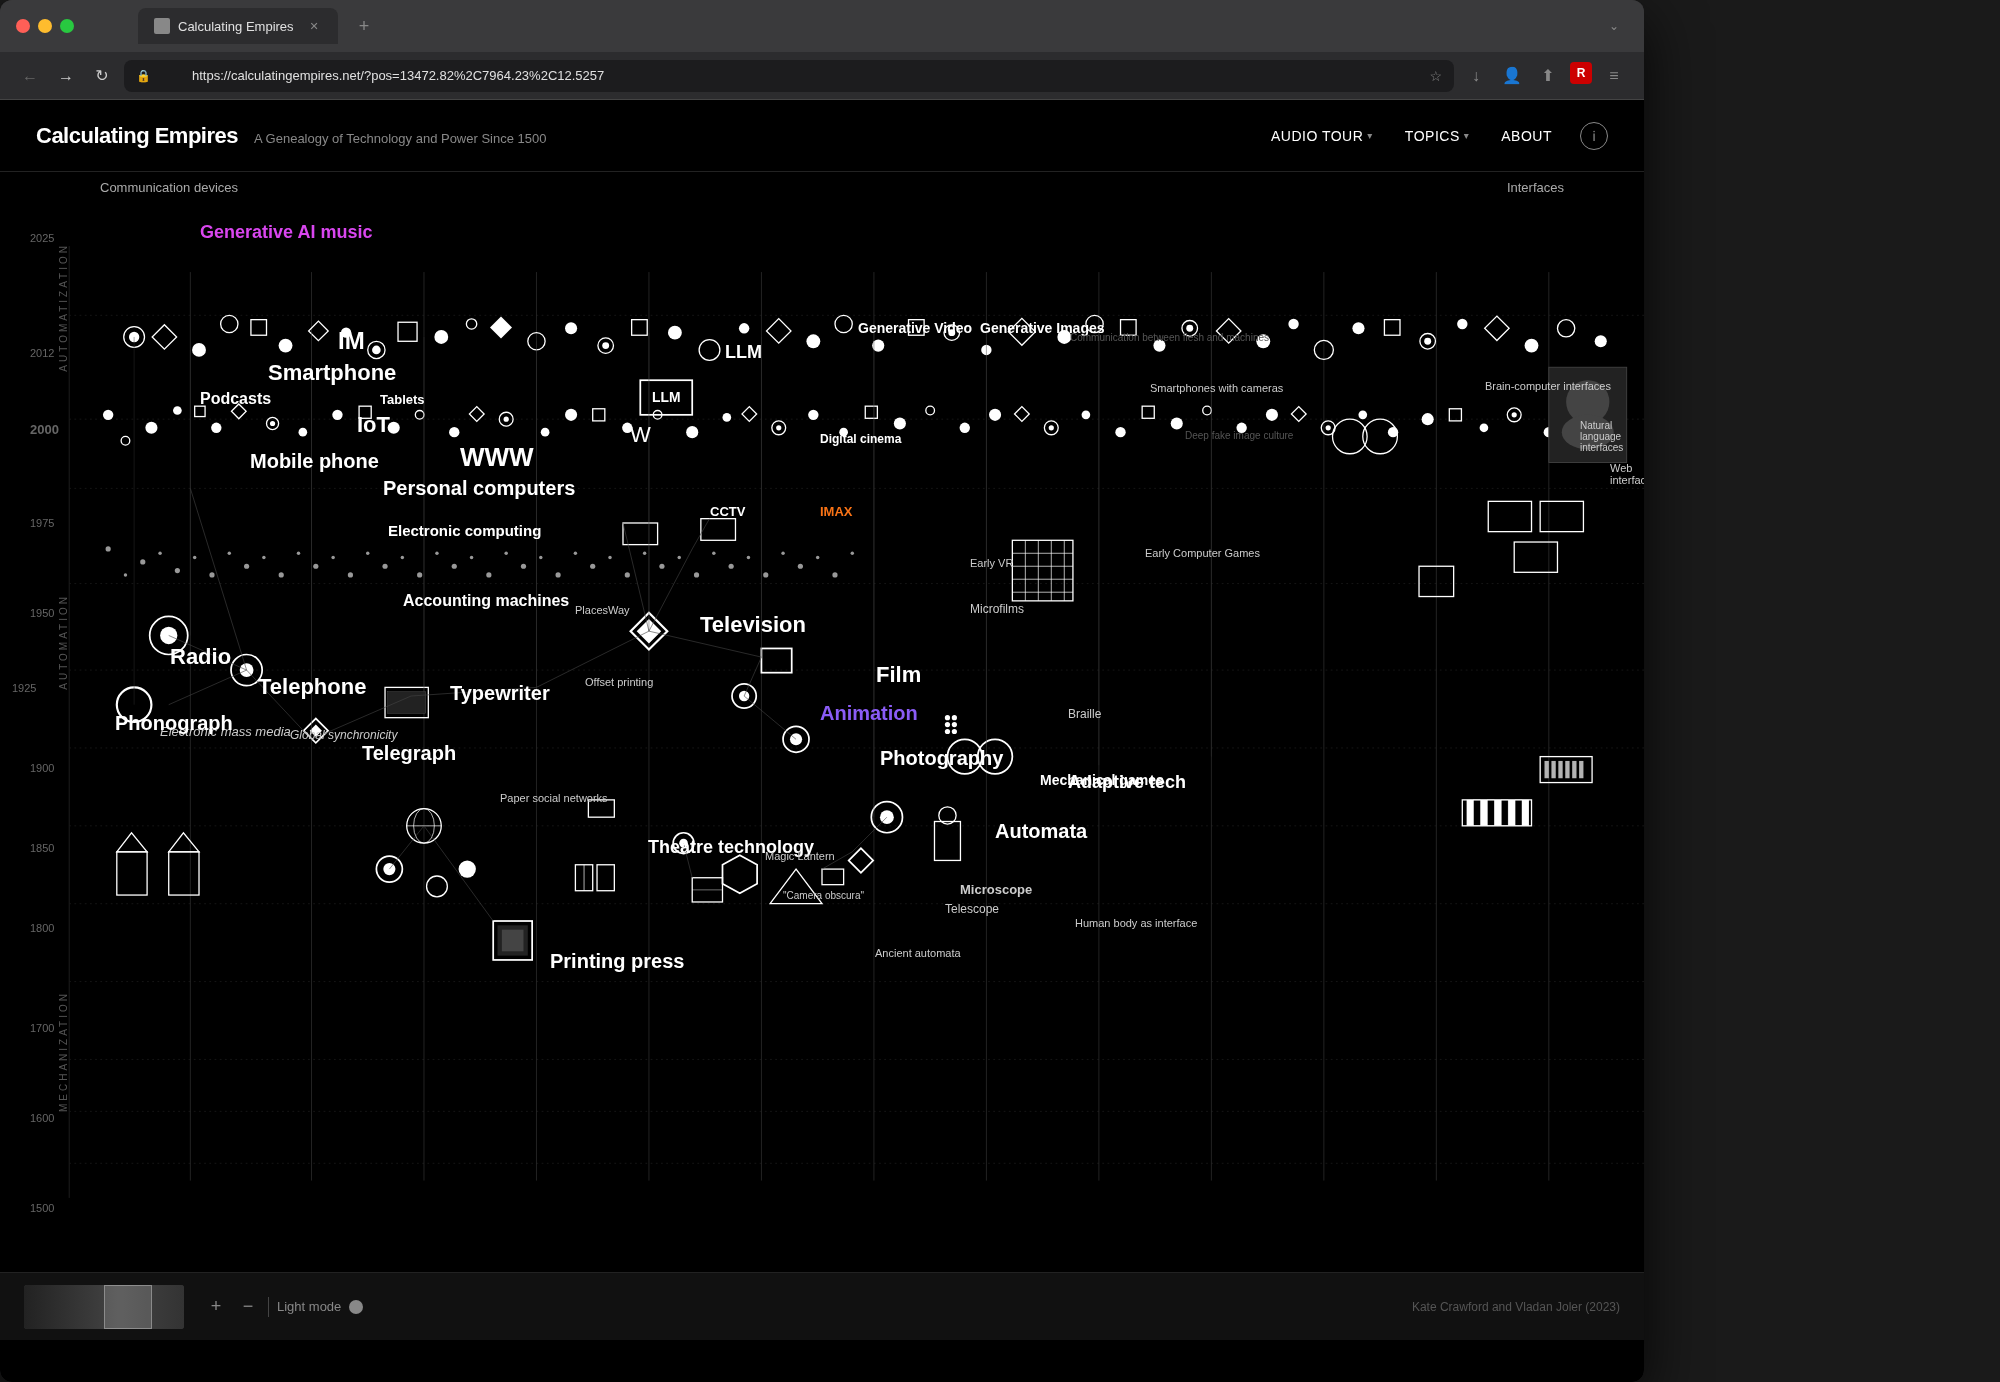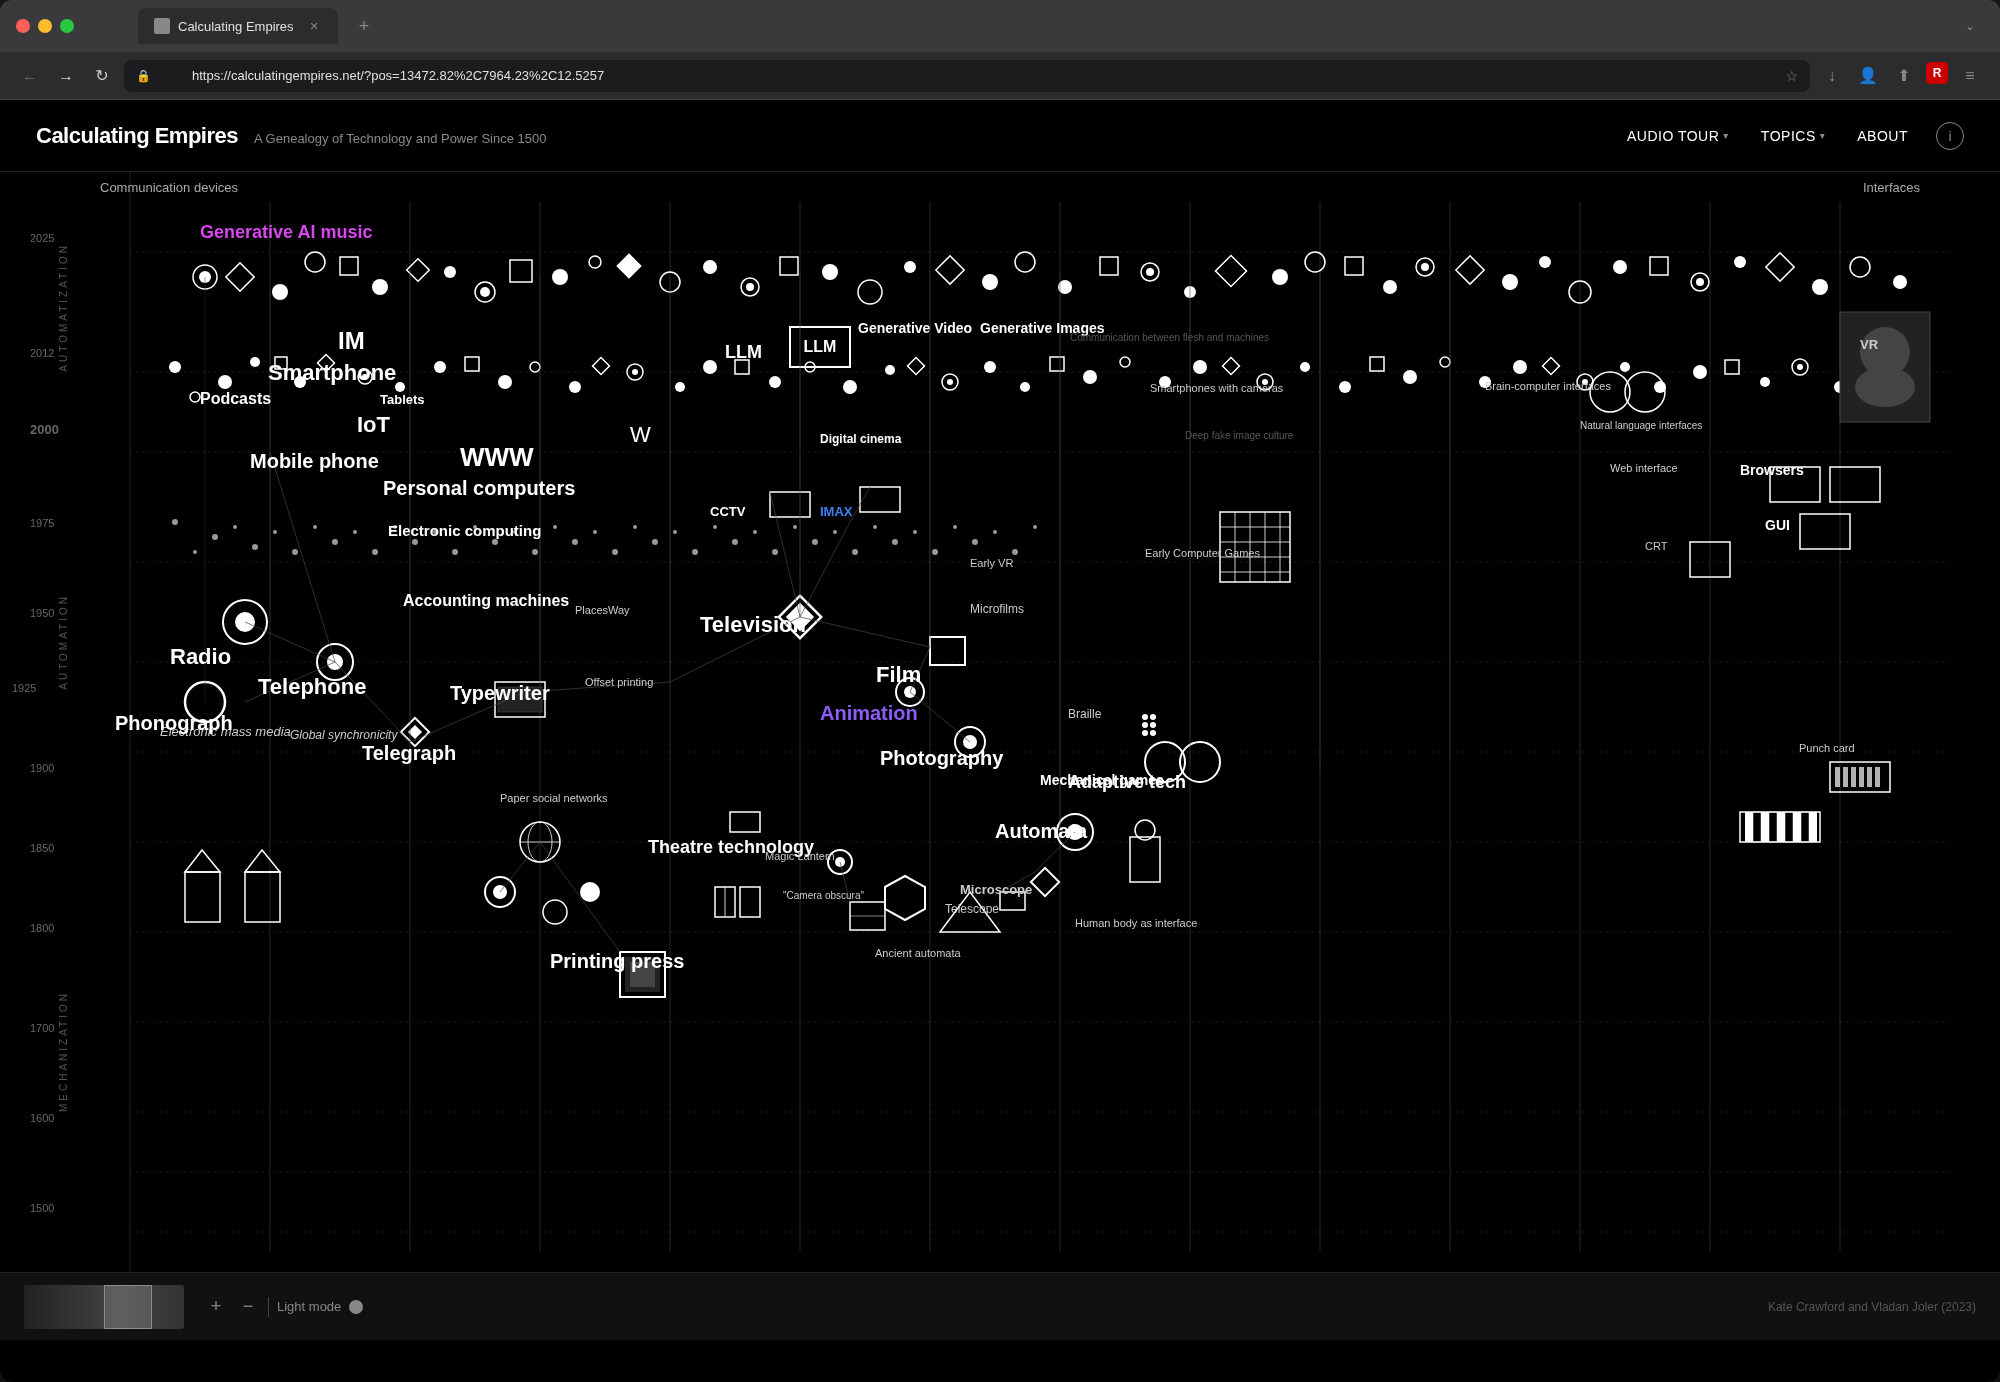--- a/index.html
+++ b/index.html
@@ -7,21 +7,21 @@
     body {
       background: #1a1a1a;
       font-family: -apple-system, BlinkMacSystemFont, 'Helvetica Neue', Arial, sans-serif;
       width: 2000px;
       min-height: 1382px;
       overflow: hidden;
     }
 
     
     .browser-window {
-      width: 2000px;
+      width: 1644px;
       background: #2c2c2e;
       border-radius: 12px;
       overflow: hidden;
       box-shadow: 0 20px 60px rgba(0,0,0,0.8);
     }
 
     .browser-titlebar {
       background: #3a3a3c;
       height: 52px;
       display: flex;
@@ -841,21 +841,21 @@
         <div style="position:absolute;left:388px;top:350px;color:#fff;font-size:15px;font-weight:700;">Electronic computing</div>
 
         <div style="position:absolute;left:858px;top:148px;color:#fff;font-size:14px;font-weight:700;">Generative Video</div>
 
         <div style="position:absolute;left:980px;top:148px;color:#fff;font-size:14px;font-weight:700;">Generative Images</div>
 
         <div style="position:absolute;left:630px;top:250px;color:#fff;font-size:22px;font-weight:400;">W</div>
 
         <div style="position:absolute;left:710px;top:332px;color:#fff;font-size:13px;font-weight:600;">CCTV</div>
 
-        <div style="position:absolute;left:820px;top:332px;color:#3b82f6;font-size:13px;font-weight:600;">IMAX</div>
+        <div style="position:absolute;left:820px;top:332px;color:#f97316;font-size:13px;font-weight:600;">IMAX</div>
 
         <div style="position:absolute;left:820px;top:260px;color:#fff;font-size:12px;font-weight:600;">Digital cinema</div>
 
         <div style="position:absolute;left:700px;top:440px;color:#fff;font-size:22px;font-weight:800;">Television</div>
 
         <div style="position:absolute;left:876px;top:490px;color:#fff;font-size:22px;font-weight:800;">Film</div>
 
         <div style="position:absolute;left:820px;top:530px;color:#8b5cf6;font-size:20px;font-weight:800;">Animation</div>
 
         <div style="position:absolute;left:403px;top:420px;color:#fff;font-size:16px;font-weight:700;">Accounting machines</div>

